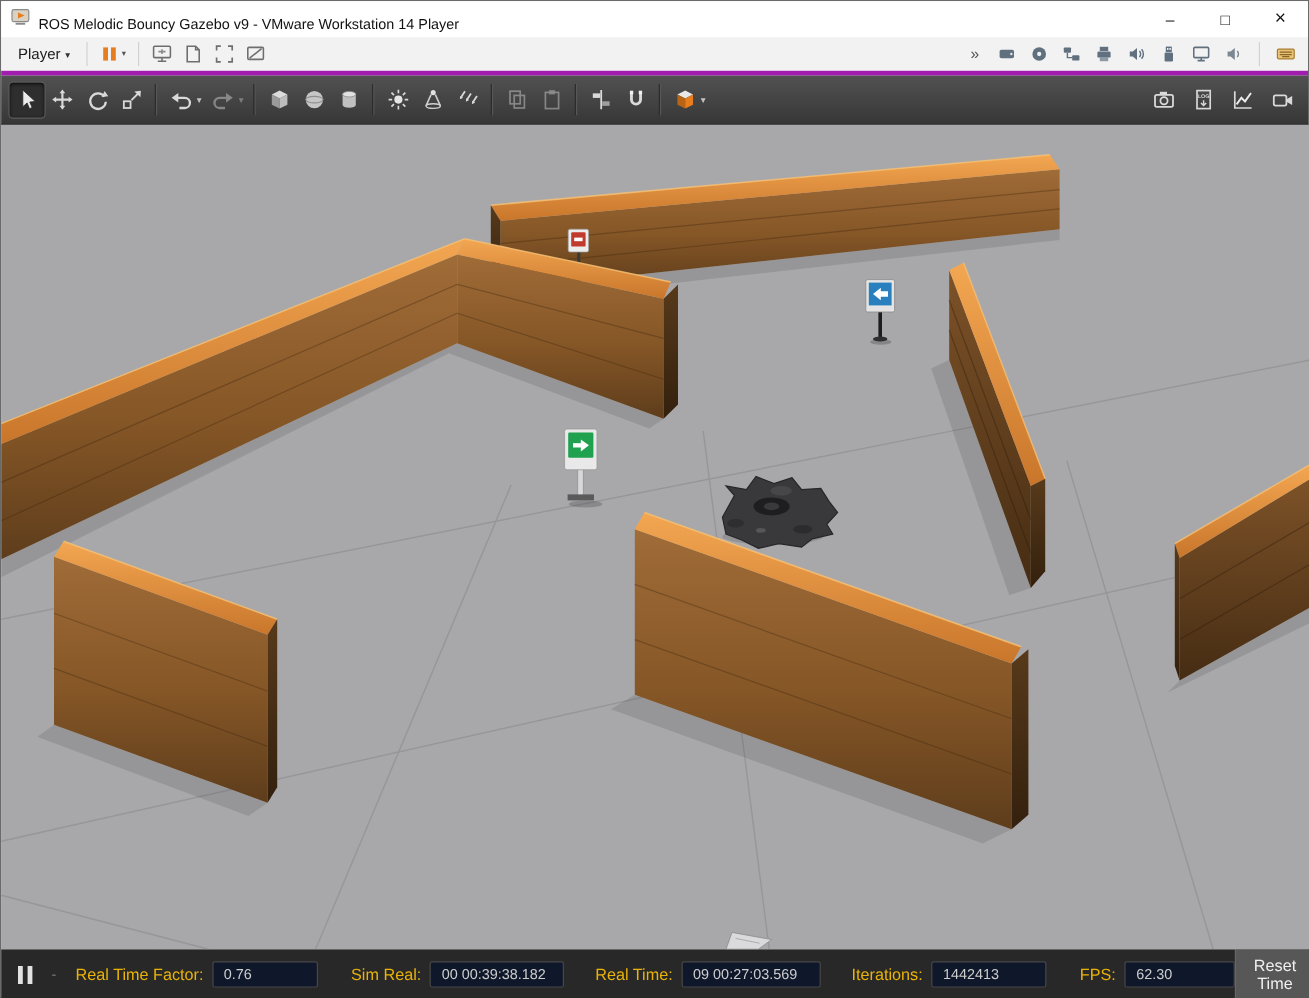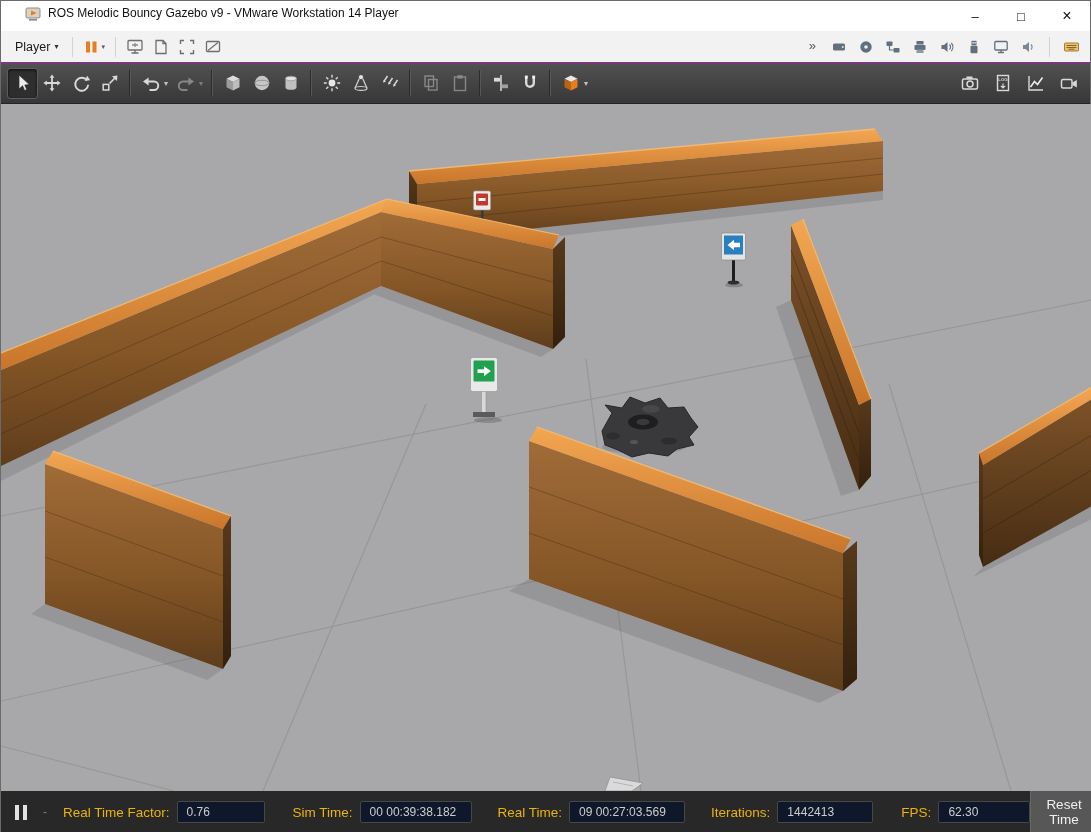--- a/index.html
+++ b/index.html
@@ -4,30 +4,30 @@
 <style>
   * { margin:0; padding:0; box-sizing:border-box; }
   html,body { width:1091px; height:832px; overflow:hidden;
     font-family:"Liberation Sans","DejaVu Sans",sans-serif; background:#111; }
   .window { width:1091px; height:832px; display:flex; flex-direction:column;
     border:1px solid #6a6a6a; background:#fff; }
 
   
   .titlebar { height:30px; background:var(--title-bar-bg,#ffffff); display:flex;
     align-items:center; flex:0 0 auto; }
-  .title-left { display:flex; align-items:flex-start; gap:7px; padding-left:24px; flex:1; }
+  .title-left { display:flex; align-items:flex-end; gap:7px; padding-left:8px; flex:1; }
   .title-text { font-size:12px; color:#111; }
   .win-controls { display:flex; height:100%; }
   .win-btn { width:46px; height:100%; border:0; background:transparent; color:#111;
     font-size:13px; display:flex; align-items:center; justify-content:center; cursor:default; }
   .win-btn.close { font-size:16px; }
 
   
   .vm-toolbar { height:32px; background:var(--vm-toolbar-bg,#f2f2f2);
-    border-bottom:1px solid #a21caf; display:flex; align-items:center;
+    border-bottom:4px solid #a21caf; display:flex; align-items:center;
     padding:0 6px; flex:0 0 auto; }
   .player-menu { display:flex; align-items:center; gap:4px; padding:4px 8px;
     font-size:12.5px; color:#1a1a1a; }
   .player-menu .caret { font-size:8px; color:#333; }
   .vm-sep { width:1px; height:20px; background:#d2d2d2; margin:0 6px; flex:0 0 auto; }
   .vm-btn { height:26px; border:0; background:transparent; display:flex;
     align-items:center; justify-content:center; padding:0 4px; gap:2px; }
   .vm-btn .caret { font-size:7px; color:#555; }
   .vm-right { margin-left:auto; display:flex; align-items:center; gap:3px; }
   .chev { font-size:13px; color:#555; padding:0 8px 2px 0; }
@@ -490,21 +490,21 @@
   </div>
 
   <div class="statusbar">
     <button class="sb-pause">
         <i></i>
         <i></i>
       </button>
     <span class="sb-dash">-</span>
     <span class="sb-label">Real Time Factor:</span>
     <span class="sb-val mr-lg" style="min-width:88px">0.76</span>
-    <span class="sb-label">Sim Time:</span>
+    <span class="sb-label">Sim Real:</span>
     <span class="sb-val mr-md" style="min-width:112px">00 00:39:38.182</span>
     <span class="sb-label">Real Time:</span>
     <span class="sb-val mr-md" style="min-width:116px">09 00:27:03.569</span>
     <span class="sb-label">Iterations:</span>
     <span class="sb-val mr-lg" style="min-width:96px">1442413</span>
     <span class="sb-label">FPS:</span>
     <span class="sb-val" style="min-width:92px">62.30</span>
     <button class="sb-reset">Reset Time</button>
   </div>
 

